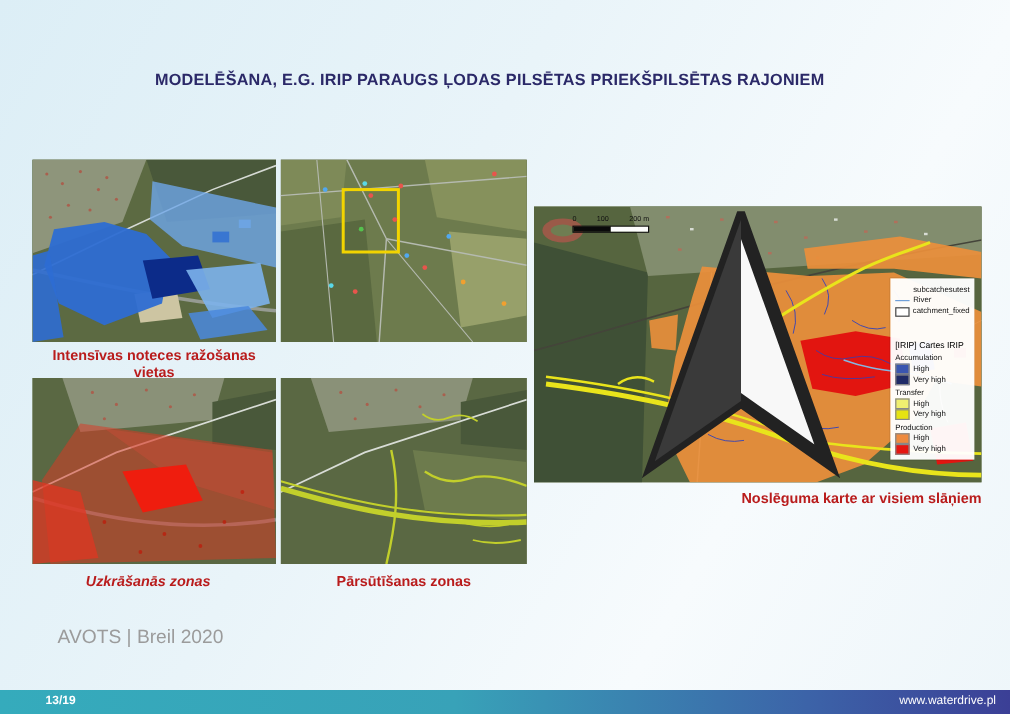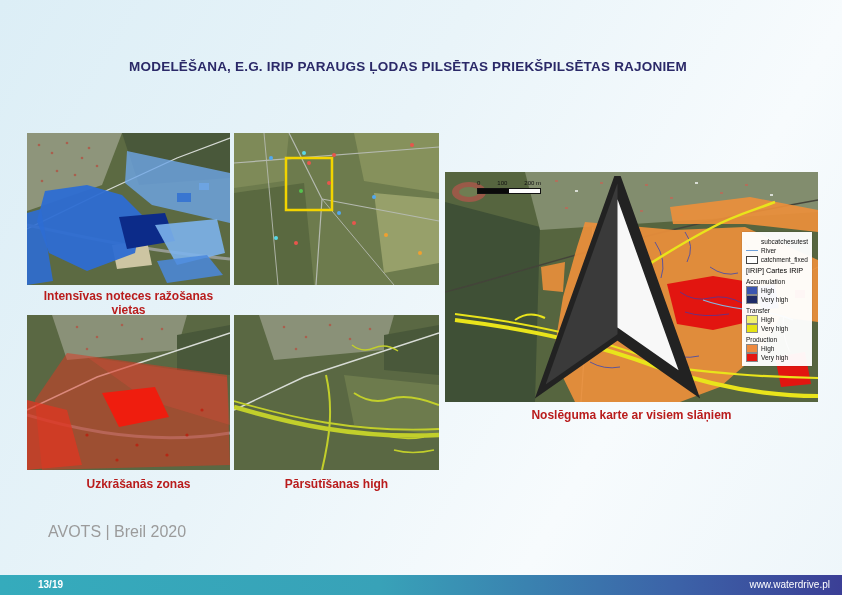--- a/index.html
+++ b/index.html
@@ -18,44 +18,44 @@
   #map-runoff{left:27px;top:133px;width:203px;height:152px;}
   #map-focus{left:234px;top:133px;width:205px;height:152px;}
   #map-accum{left:27px;top:315px;width:203px;height:155px;}
   #map-transfer{left:234px;top:315px;width:205px;height:155px;}
   #map-final{left:445px;top:172px;width:373px;height:230px;}
   .caption{
     position:absolute;text-align:center;font-size:12px;font-weight:700;color:#b91c1c;
   }
   #cap-runoff{left:27px;top:289px;width:203px;}
   #cap-focus{left:234px;top:289px;width:205px;}
-  #cap-accum{left:37px;top:477px;width:203px;}
+  #cap-accum{left:22px;top:477px;width:203px;font-style:italic;}
   #cap-transfer{left:234px;top:477px;width:205px;}
-  #cap-final{left:445px;top:408px;width:373px;}
+  #cap-final{left:445px;top:408px;width:373px;text-align:right;}
   .source{position:absolute;left:48px;top:523px;font-size:16px;color:#9b9b9b;}
 
   
   .scalebar{position:absolute;left:32px;top:8px;width:64px;color:#111;}
   .sb-labels{display:flex;justify-content:space-between;font-size:6px;line-height:7px;}
   .sb-bar{display:flex;height:4px;margin-top:1px;border:0.5px solid #111;}
   .sb-black{flex:1;background:#0a0a0a;}
   .sb-white{flex:1;background:#fdfdfd;}
   .north{position:absolute;right:14px;top:4px;width:22px;height:30px;}
   .legend{
     position:absolute;right:6px;top:60px;width:62px;
     background:rgba(255,255,255,.96);padding:5px 4px 4px 4px;
     font-size:6.5px;color:#111;line-height:9px;box-shadow:0 0 1px rgba(0,0,0,.3);
   }
   .lg-row{display:flex;align-items:center;gap:3px;}
   .lg-right{justify-content:flex-end;}
   .lg-line{display:inline-block;width:12px;height:1.5px;background:#9aa0c8;}
   .lg-line-blue{background:#6f9fd8;}
   .lg-rect{display:inline-block;width:11px;height:6px;background:#fff;border:0.8px solid #444;}
   .lg-sw{display:inline-block;width:10px;height:7px;border:0.5px solid #888;}
-  .lg-header{font-size:7.2px;margin:2px 0 2px 0;color:#000;}
+  .lg-header{font-size:7.2px;margin:19px 0 2px 0;color:#000;}
   .lg-group{margin-top:2px;}
 
   
   .bottombar{
     position:absolute;left:0;bottom:0;width:842px;height:20px;
     background:linear-gradient(90deg,#35abbc 0%,#38a2b8 45%,#3c63a8 80%,#3b3f96 100%);
     color:#fff;font-size:10px;
   }
   .page-num{position:absolute;left:38px;top:0;line-height:20px;font-weight:700;}
   .website{position:absolute;right:12px;top:0;line-height:20px;color:#fff;text-decoration:none;}
@@ -184,21 +184,21 @@
         <path d="M92,60 C100,95 95,125 88,155" stroke-width="2"></path>
         <path d="M120,78 q18,12 36,6 q18,-6 49,6" stroke-width="2"></path>
         <path d="M118,30 q10,8 22,3 q12,-5 24,3" stroke-width="1.4"></path>
         <path d="M150,120 q20,6 40,2" stroke-width="1.5"></path>
         <path d="M160,135 q18,5 40,0" stroke-width="1.5"></path>
       </g>
     </svg>
   </figure>
 
   <div class="caption" id="cap-accum">Uzkrāšanās zonas</div>
-  <div class="caption" id="cap-transfer">Pārsūtīšanas high</div>
+  <div class="caption" id="cap-transfer">Pārsūtīšanas zonas</div>
 
   <figure class="map" id="map-final">
     <svg viewBox="0 0 373 230" preserveAspectRatio="none">
       <rect width="373" height="230" fill="#56653f"></rect>
       <polygon fill="#3f5036" points="0,30 95,55 90,230 0,230"></polygon>
       <polygon fill="#828d6e" points="80,0 373,0 373,40 250,48 95,58"></polygon>
       <g>
         <rect x="110" y="8" width="3" height="2" fill="#b0705c"></rect>
           <rect x="130" y="18" width="3" height="2" fill="#d8dcd4"></rect>
         <rect x="155" y="10" width="3" height="2" fill="#b0705c"></rect>

